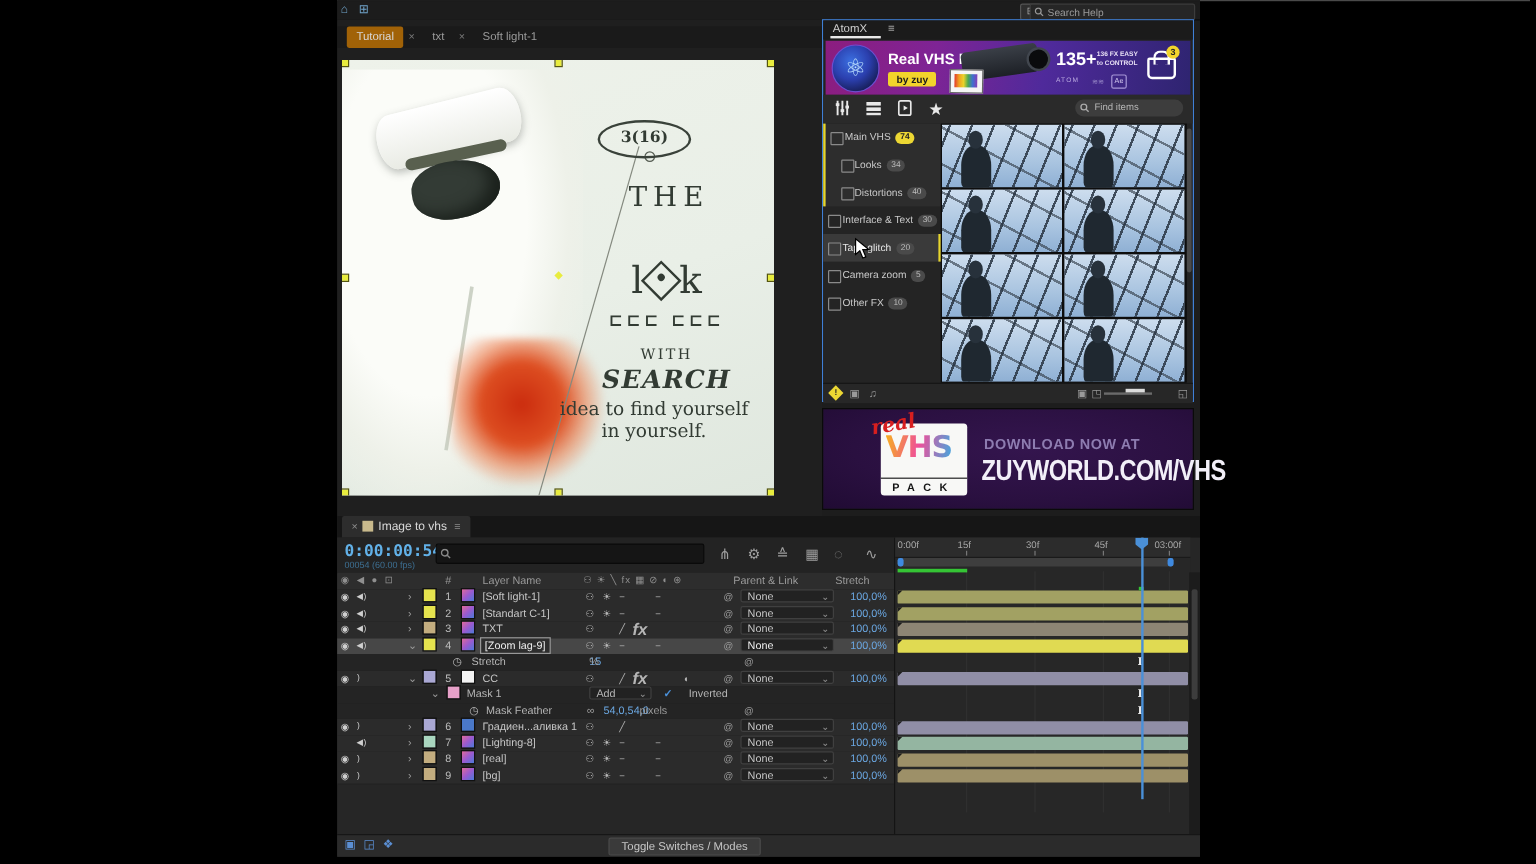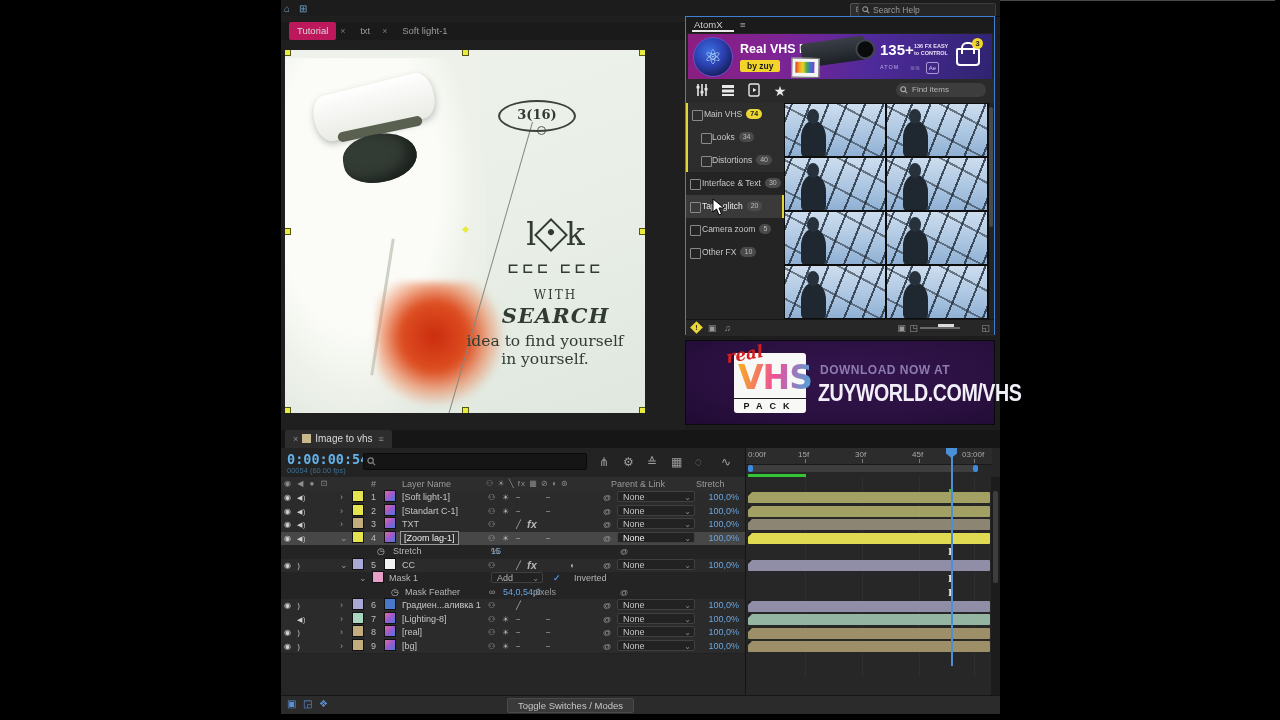--- a/index.html
+++ b/index.html
@@ -12,21 +12,21 @@
   #topbar{position:absolute;left:0;top:1px;width:719px;height:15px;background:#1c1c1c;border-bottom:1px solid #0c0c0c;}
   #topbar .tool{color:#6fa3c9;font-size:10px;line-height:15px;position:absolute;top:0;}
   #searchhelp{position:absolute;right:4px;top:2px;width:122px;height:12px;background:#262626;border:1px solid #3c3c3c;border-radius:2px;color:#9a9a9a;font-size:8.5px;line-height:12px;padding-left:14px;}
   #searchhelp svg{position:absolute;left:3px;top:2px;}
   #ccicon{position:absolute;right:132px;top:2px;width:16px;height:12px;background:#2e2e2e;border:1px solid #555;border-radius:2px;color:#aaa;font-size:8px;text-align:center;line-height:12px;}
 
   
   #viewer{position:absolute;left:0;top:16px;width:404px;height:414px;background:#1f1f1f;}
   #vtabs{position:absolute;left:0;top:6px;width:100%;height:18px;background:#1a1a1a;font-size:9.5px;color:#9a9a9a;}
   .vtab{display:inline-block;height:18px;line-height:18px;padding:0 8px;}
-  .vtab.active{background:#be185d;color:#d8d8d8;border-radius:2px;margin-left:8px;}
+  .vtab.active{background:#a16207;color:#d8d8d8;border-radius:2px;margin-left:8px;}
   .vclose{color:#777;font-size:9px;padding:0 4px;}
   
   #canvas{position:absolute;left:4px;top:34px;width:360px;height:363px;background:linear-gradient(160deg,#eef2ea 0%,#e9efe7 55%,#dfe7de 100%);overflow:hidden;}
   .hood{position:absolute;left:-34px;top:8px;width:235px;height:356px;background:radial-gradient(ellipse at 45% 35%,#fbfcf8 45%,#eef1e9 64%,rgba(238,241,233,0) 78%);}
   .cap{position:absolute;left:28px;top:34px;width:122px;height:46px;background:linear-gradient(#ffffff,#e9ebe4);border-radius:14px/22px;transform:rotate(-14deg);box-shadow:0 3px 7px rgba(60,70,60,.35);}
   .visor{position:absolute;left:52px;top:74px;width:86px;height:10px;background:#59604f;border-radius:6px;transform:rotate(-12deg);}
   .goggles{position:absolute;left:58px;top:84px;width:74px;height:48px;background:#333b35;border-radius:46% 54% 52% 48%;transform:rotate(-10deg);box-shadow:inset -9px -5px 12px #1b211c;}
   .zipper{position:absolute;left:96px;top:188px;width:3px;height:138px;background:#ccd2c6;transform:rotate(9deg);}
   .orb{position:absolute;left:92px;top:232px;width:128px;height:122px;background:radial-gradient(circle at 45% 45%,#cb2c0e 0%,#dd4e21 35%,rgba(235,120,70,.55) 55%,rgba(235,120,70,0) 72%);filter:blur(3px);}
   .guide-line{position:absolute;left:247px;top:72px;width:1px;height:308px;background:#84897f;transform:rotate(16deg);transform-origin:top center;}
@@ -97,21 +97,21 @@
   .tagic{position:absolute;left:6px;top:3px;width:9px;height:9px;background:#ecd733;transform:rotate(45deg);color:#222;font-size:7px;font-weight:bold;text-align:center;line-height:9px;}
   .tagic span{display:block;transform:rotate(-45deg);}
   .axb{position:absolute;top:1px;color:#9a9a9a;font-size:9px;line-height:14px;}
   #ax-slider{position:absolute;right:34px;top:7px;width:40px;height:2px;background:#6a6a6a;}
   #ax-slider i{position:absolute;left:18px;top:-3px;width:16px;height:3px;background:#dcdcdc;}
 
   
   #ad{position:absolute;left:404px;top:340px;width:310px;height:85px;background:radial-gradient(ellipse at 55% 40%,#34154e 0%,#2a1040 60%,#200b33 100%);border:1px solid #0a0a0a;box-sizing:border-box;}
   #ad-logo{position:absolute;left:48px;top:12px;width:72px;height:60px;background:#f8f8f6;border-radius:3px;}
   #ad-real{position:absolute;left:-8px;top:-9px;color:#d81f1f;font-family:"DejaVu Serif","Liberation Serif",serif;font-style:italic;font-weight:bold;font-size:17px;transform:rotate(-10deg);}
-  #ad-vhs{position:absolute;left:4px;top:5px;font-size:33px;font-weight:bold;letter-spacing:-1px;font-family:"DejaVu Sans",sans-serif;
+  #ad-vhs{position:absolute;left:4px;top:5px;font-size:25px;font-weight:bold;letter-spacing:-1px;font-family:"DejaVu Sans",sans-serif;
     background:linear-gradient(100deg,#f7b21a 0%,#ef4f9a 50%,#3fa9e0 100%);-webkit-background-clip:text;background-clip:text;color:transparent;}
   #ad-pack{position:absolute;left:0;bottom:2px;width:100%;text-align:center;color:#141414;font-size:9px;font-weight:bold;letter-spacing:7px;border-top:1.5px solid #222;padding-top:2px;}
   #ad-l1{position:absolute;left:134px;top:22px;color:#8d7cb0;font-size:12px;font-weight:bold;letter-spacing:.5px;}
   #ad-l2{position:absolute;left:132px;top:38px;color:#f2eff8;font-size:20.5px;font-weight:bold;letter-spacing:-.5px;transform:scale(.96,1.18);transform-origin:left top;}
 
   
   #timeline{position:absolute;left:0;top:430px;width:719px;height:283px;background:#262626;}
   #tl-tabs{position:absolute;left:0;top:0;width:100%;height:18px;background:#161616;}
   #tl-tab{position:absolute;left:4px;top:0;height:18px;background:#2d2d2d;color:#d8d8d8;font-size:10px;line-height:18px;padding:0 8px;border-radius:2px 2px 0 0;}
   #tl-tab .sq{display:inline-block;width:9px;height:9px;background:#c8b98c;margin:0 4px;vertical-align:-1px;}
@@ -139,21 +139,21 @@
   .c-aud::after{content:")";font-size:7px;margin-left:.5px;}
   .c-chev{left:59px;color:#9a9a9a;font-size:9px;}
   .c-label{left:72px;top:1.5px;width:10px;height:10px;outline:1px solid #111;}
   .c-num{left:90px;color:#bdbdbd;}
   .c-ico{left:104px;top:1.5px;width:10px;height:10px;background:linear-gradient(135deg,#e06a9a 0%,#9a5ad0 50%,#4a7ad8 100%);outline:1px solid #111;}
   .c-ico.solid-white{background:#f2f2f2;}
   .c-ico.solid-blue{background:#4a78c8;}
   .c-name{left:121px;white-space:nowrap;}
   .sel .c-name{left:119px;border:1px solid #999;background:#2e2e2e;padding:0 3px;top:-1px;line-height:12px;}
   .sw{color:#b5b5b5;font-size:8px;}
-  .sw.s1{left:207px}.sw.s2{left:221px}.sw.s3{left:235px}.sw.s4{left:246px;font-style:italic;font-weight:bold;font-size:11px}.sw.s5{left:265px}.sw.s6{left:289px}
+  .sw.s1{left:207px}.sw.s2{left:221px}.sw.s3{left:235px}.sw.s4{left:246px;font-style:italic;font-weight:bold;font-size:14px}.sw.s5{left:265px}.sw.s6{left:289px}
   .c-pw{left:322px;color:#9a9a9a;font-size:8px;}
   .c-parent{left:336px;width:78px;height:11px;top:1px;background:#222;border:1px solid #404040;border-radius:2px;line-height:11px;padding-left:5px;box-sizing:border-box;}
   .c-parent .car{position:absolute;right:3px;top:0;color:#8a8a8a;font-size:8px;}
   .c-stretch{left:414px;width:44px;text-align:right;color:#6aa6e0;}
   
   .p-stop{left:96px;color:#b5b5b5;font-size:9px;}
   .p-name{left:112px;}
   .p-val{left:210px;color:#6aa6e0;}
   .p-unit{color:#9a9a9a;}
   .m-chev{left:78px;color:#9a9a9a;}
@@ -226,20 +226,21 @@
       <div id="canvas">
         <div class="hood"></div>
         <div class="cap"></div>
         <div class="visor"></div>
         <div class="goggles"></div>
         <div class="zipper"></div>
         <div class="orb"></div>
         <div class="guide-line"></div>
         <div class="ring"></div>
         <div class="art" id="art-badge">3(16)</div>
+        <div class="art" id="art-the">THE</div>
         <div class="art" id="art-look"><span>l</span><span class="eyeDiamond"><i></i></span><span>k</span></div>
         <div class="art" id="art-arrows">⊏⊏⊏  ⊏⊏⊏</div>
         <div class="art" id="art-with">WITH</div>
         <div class="art" id="art-search">SEARCH</div>
         <div class="art" id="art-cap1">idea to find yourself</div>
         <div class="art" id="art-cap2">in yourself.</div>
         <div class="handle" style="left:0;top:0"></div>
         <div class="handle" style="left:178px;top:0"></div>
         <div class="handle" style="right:0;top:0"></div>
         <div class="handle" style="left:0;top:179px"></div>
@@ -494,21 +495,21 @@
           <span class="c-stretch">100,0%</span>
         </div>
 
         <div class="trow sel" style="top:40.5px">
           <span class="c-eye">◉</span>
             <span class="c-aud">◀</span>
           <span class="c-chev">⌄</span>
           <span class="c-label" style="background:#e5e34e"></span>
           <span class="c-num">4</span>
           <span class="c-ico"></span>
-          <span class="c-name">[Zoom lag-1]</span>
+          <span class="c-name">[Zoom lag-9]</span>
           <span class="sw s1">⚇</span>
             <span class="sw s2">☀</span>
             <span class="sw s3">−</span>
             <span class="sw s4"></span>
             <span class="sw s5">−</span>
             <span class="sw s6"></span>
           <span class="c-pw">@</span>
           <span class="c-parent">
               <span>None</span>
               <span class="car">⌄</span>

